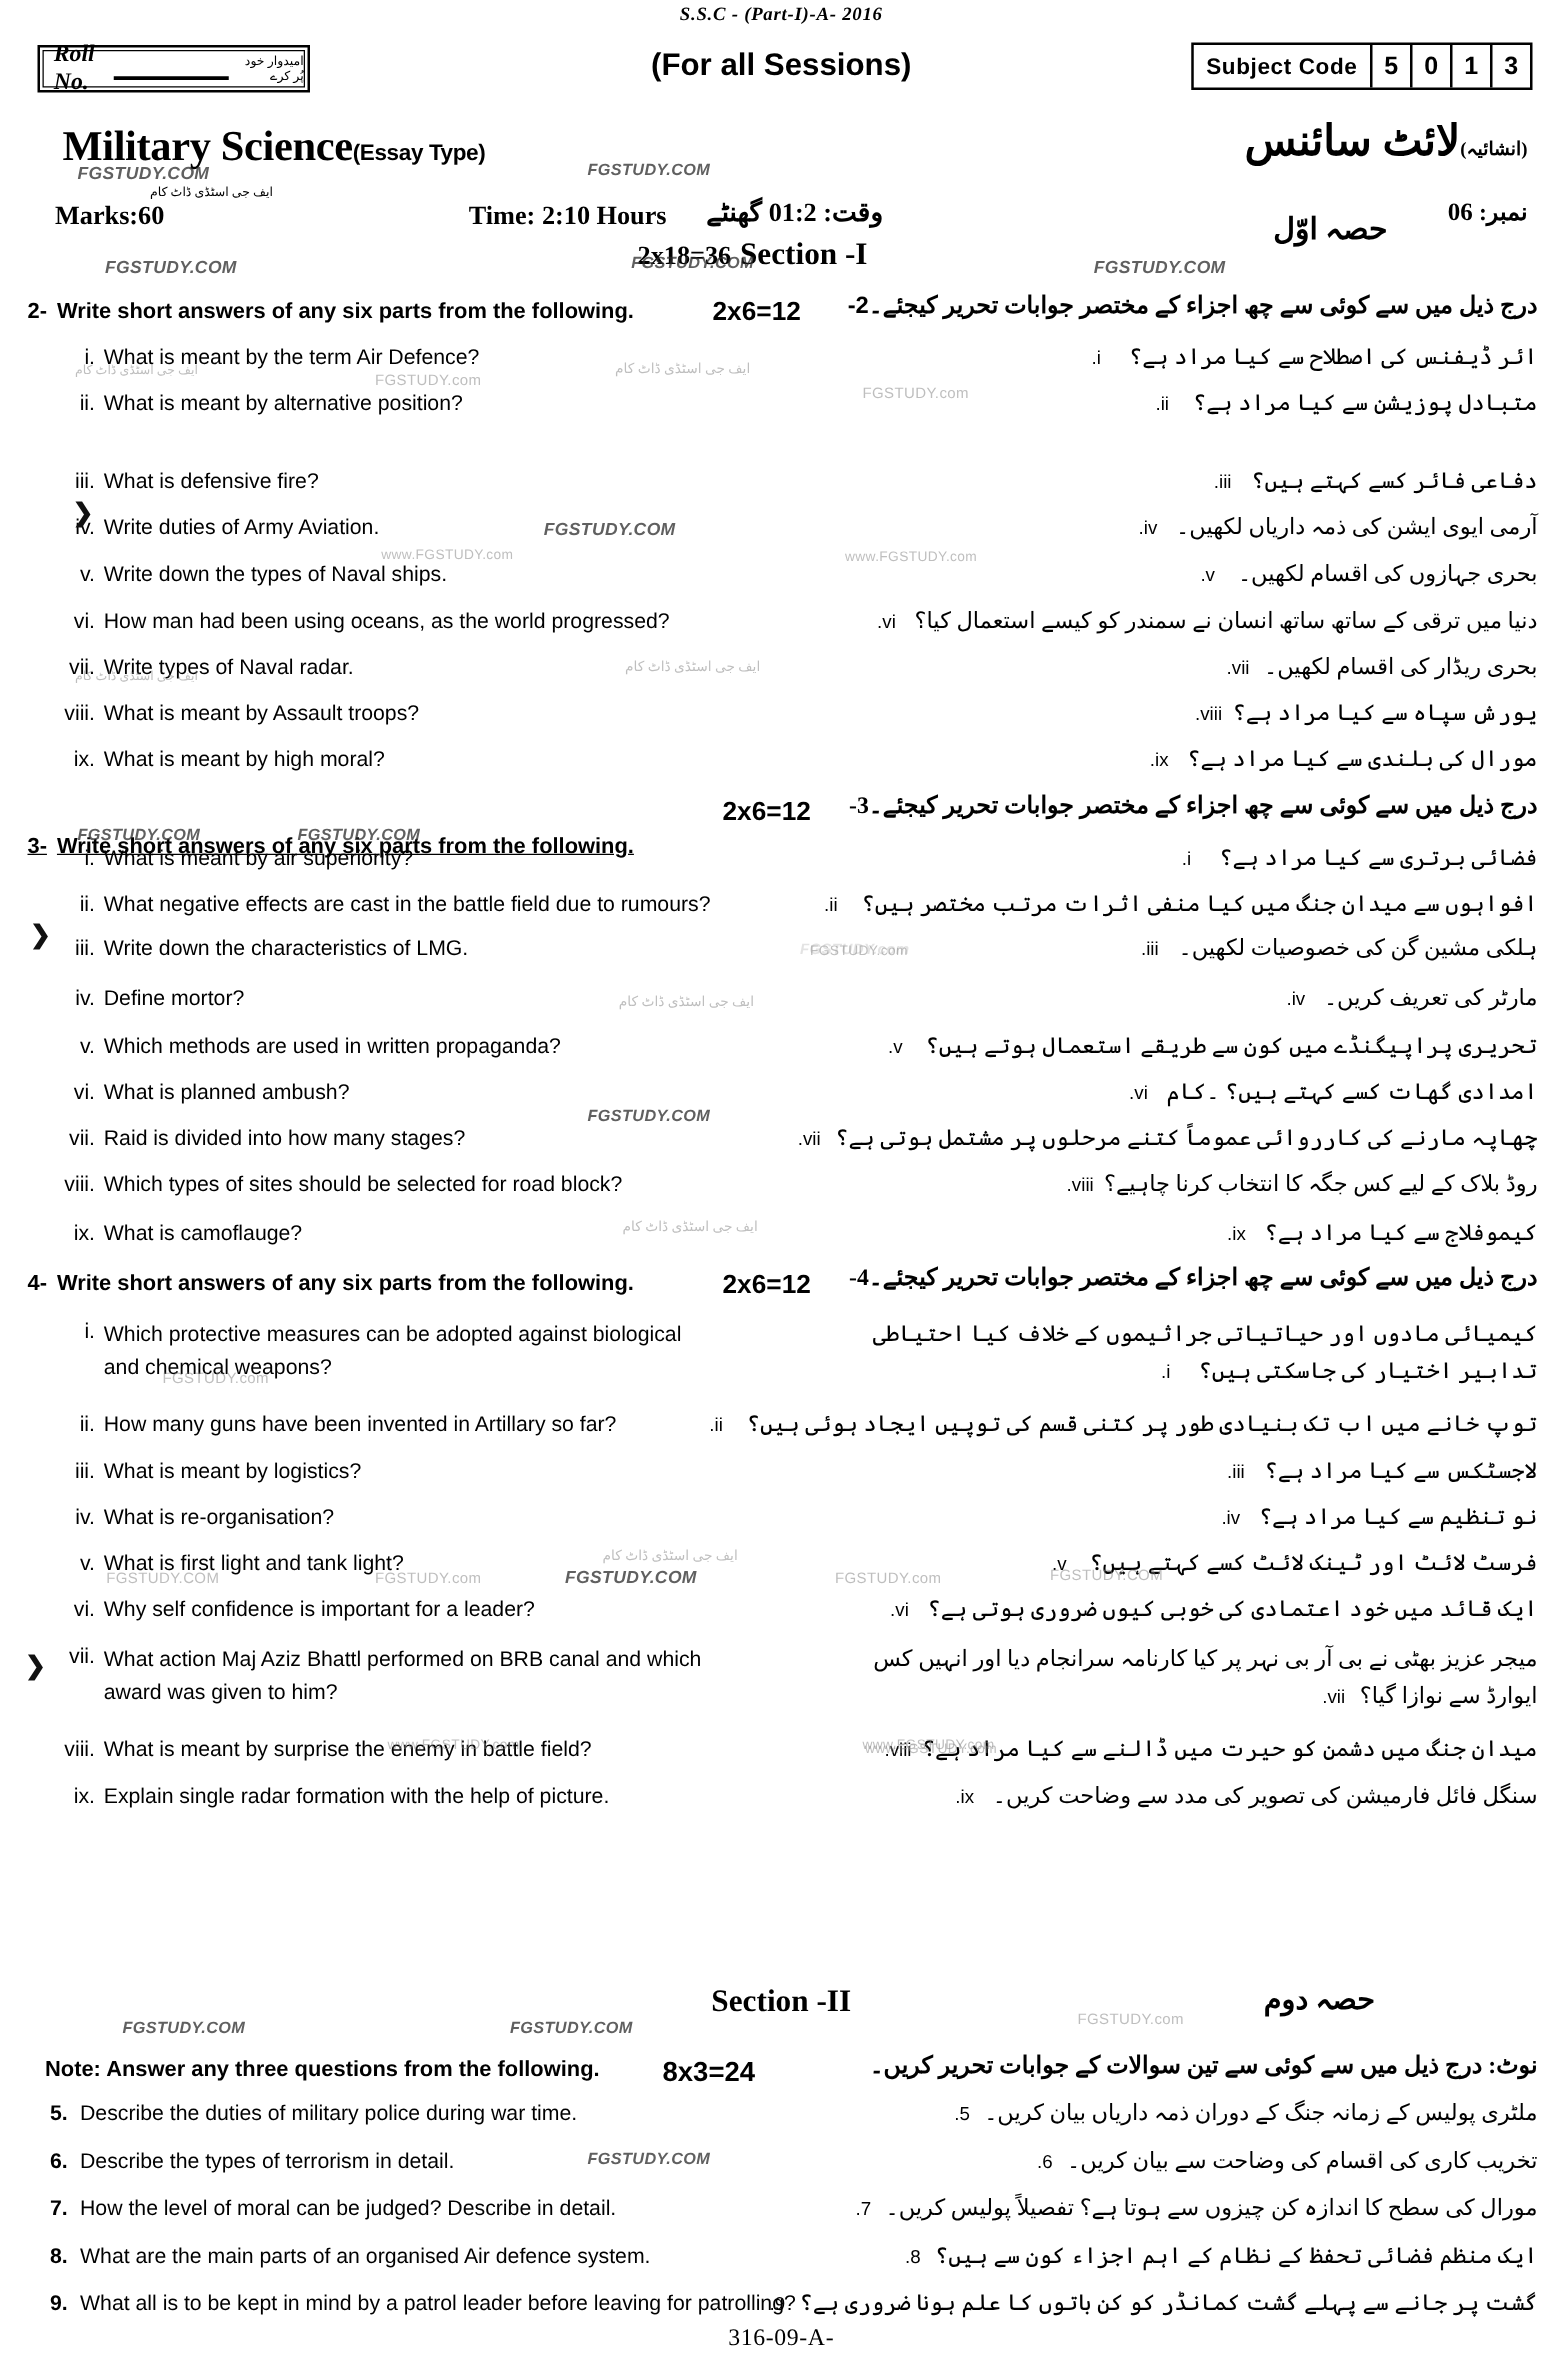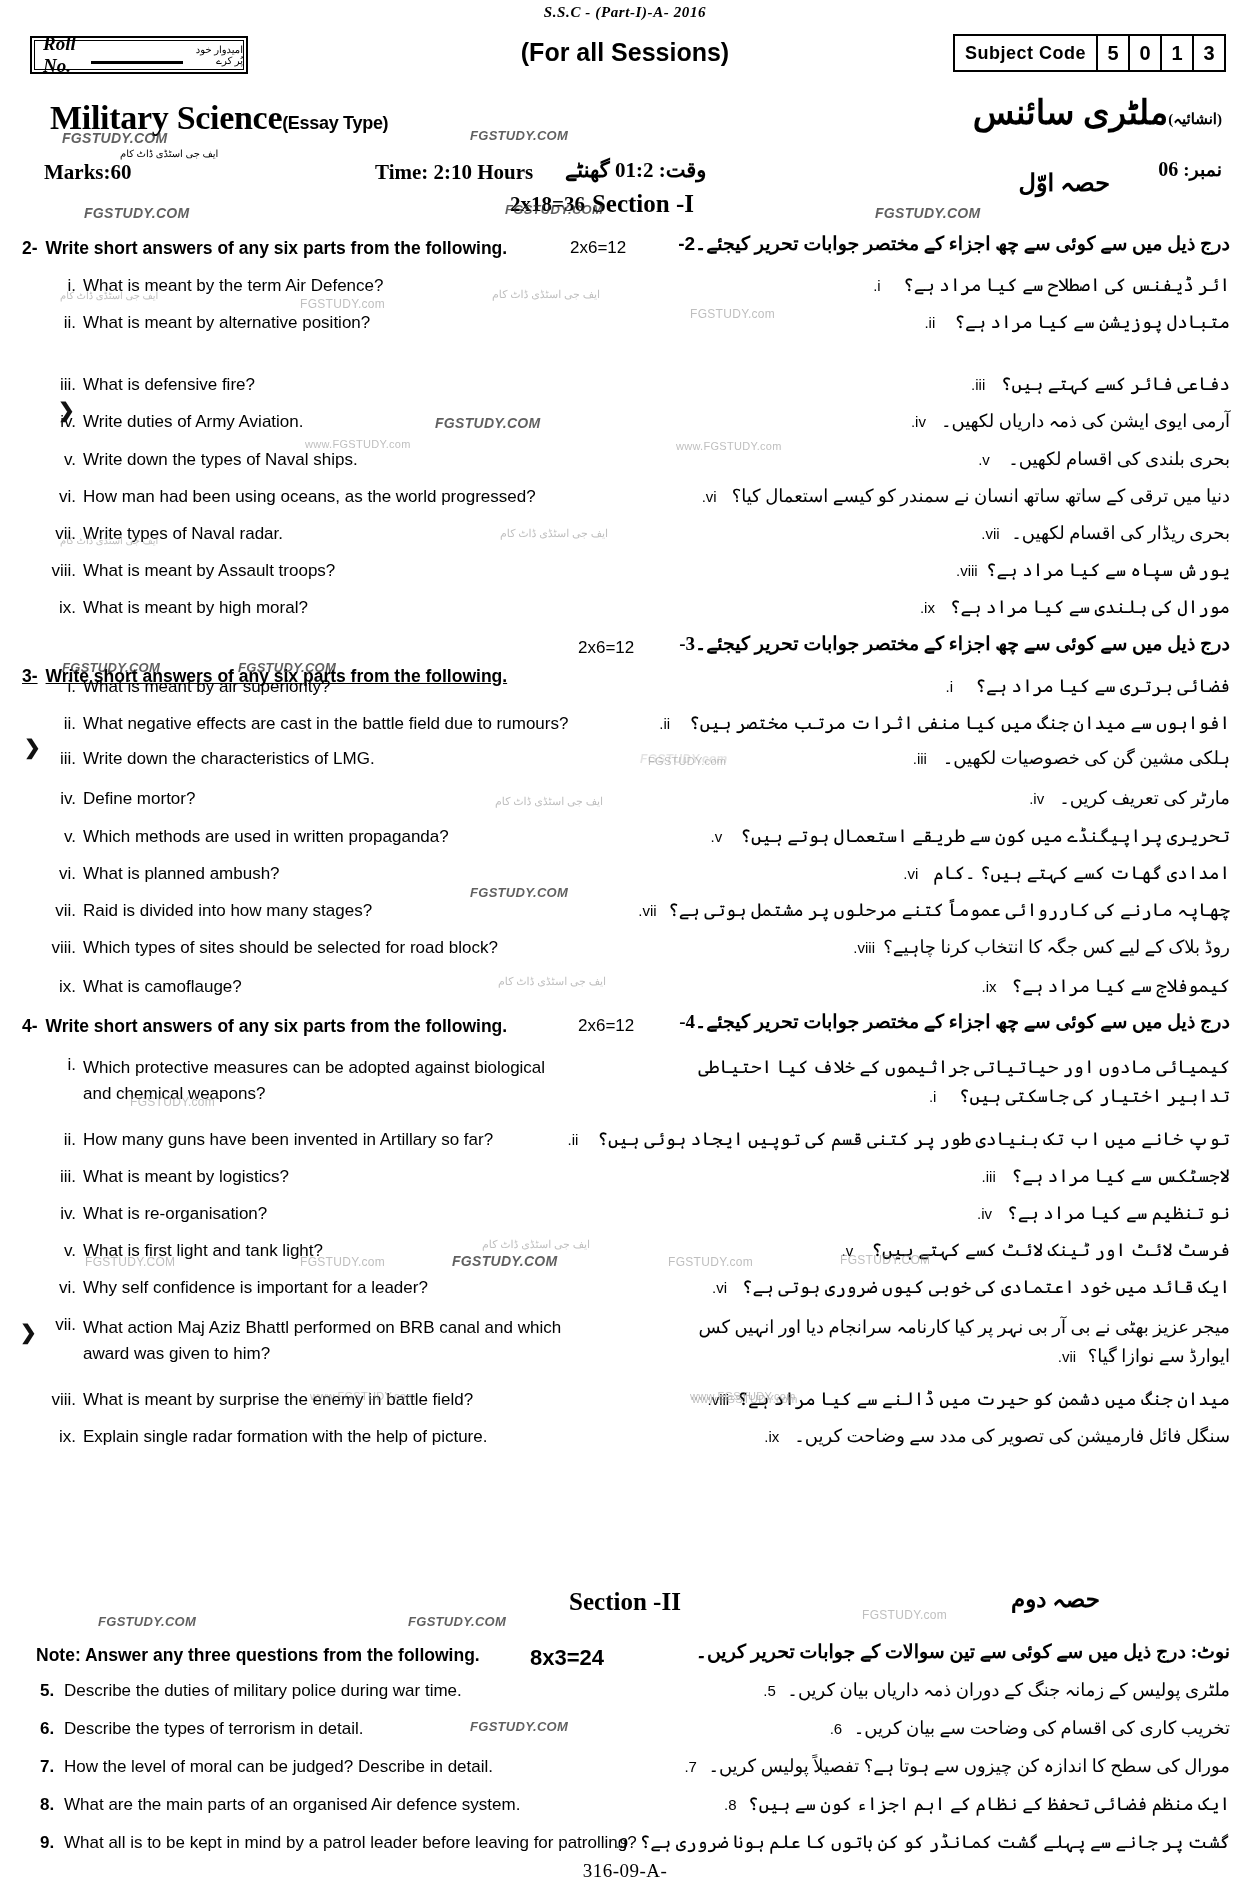--- a/index.html
+++ b/index.html
@@ -204,22 +204,22 @@
   
   .qhead {
     position: absolute;
     font-weight: bold;
     font-size: 17.5px;
     white-space: nowrap;
   }
   .qhead .num { margin-right: 8px; }
   .qmarks {
     position: absolute;
-    font-weight: normal;
-    font-size: 17px;
+    font-weight: bold;
+    font-size: 21px;
     white-space: nowrap;
   }
   .qhead-ur {
     position: absolute;
     right: 20px;
     font-family: "Liberation Serif", serif;
     font-size: 19px;
     font-weight: bold;
     direction: rtl;
     white-space: nowrap;
@@ -368,21 +368,21 @@
   <span class="sc-digit">0</span>
   <span class="sc-digit">1</span>
   <span class="sc-digit">3</span>
 </div>
 
 <div id="subject-title">
   <span>Military Science</span><span class="paren">(Essay Type)</span>
 </div>
 
 <div id="subject-title-urdu" class="ur">
-  <span class="small">(انشائیہ)</span><span>ملٹری سائنس</span>
+  <span class="small">(انشائیہ)</span><span>لائٹ سائنس</span>
 </div>
 
 <div id="marks-en">Marks:60</div>
 <div id="marks-urdu-note" class="ur">ایف جی اسٹڈی ڈاٹ کام</div>
 <div id="time-en">Time: 2:10 Hours</div>
 <div id="time-urdu" class="ur">وقت: 2:10 گھنٹے</div>
 <div id="marks-urdu" class="ur">
   <span class="lbl">نمبر:</span>
   <span>60</span>
 </div>
@@ -405,21 +405,21 @@
 <div class="part" style="left:42px; top:313px;"><span class="rn">ii.</span><span>What is meant by alternative position?</span></div>
 <div class="part-ur" style="top:311px;"><span>متبادل پوزیشن سے کیا مراد ہے؟</span><span class="rn">ii.</span></div>
 
 <div class="part" style="left:42px; top:375px;"><span class="rn">iii.</span><span>What is defensive fire?</span></div>
 <div class="part-ur" style="top:373px;"><span>دفاعی فائر کسے کہتے ہیں؟</span><span class="rn">iii.</span></div>
 
 <div class="part" style="left:42px; top:412px;"><span class="rn">iv.</span><span>Write duties of Army Aviation.</span></div>
 <div class="part-ur" style="top:410px;"><span>آرمی ایوی ایشن کی ذمہ داریاں لکھیں۔</span><span class="rn">iv.</span></div>
 
 <div class="part" style="left:42px; top:450px;"><span class="rn">v.</span><span>Write down the types of Naval ships.</span></div>
-<div class="part-ur" style="top:448px;"><span>بحری بلندی کی اقسام لکھیں۔</span><span class="rn">v.</span></div>
+<div class="part-ur" style="top:448px;"><span>بحری جہازوں کی اقسام لکھیں۔</span><span class="rn">v.</span></div>
 
 <div class="part" style="left:42px; top:487px;"><span class="rn">vi.</span><span>How man had been using oceans, as the world progressed?</span></div>
 <div class="part-ur" style="top:485px;"><span>دنیا میں ترقی کے ساتھ ساتھ انسان نے سمندر کو کیسے استعمال کیا؟</span><span class="rn">vi.</span></div>
 
 <div class="part" style="left:42px; top:524px;"><span class="rn">vii.</span><span>Write types of Naval radar.</span></div>
 <div class="part-ur" style="top:522px;"><span>بحری ریڈار کی اقسام لکھیں۔</span><span class="rn">vii.</span></div>
 
 <div class="part" style="left:42px; top:561px;"><span class="rn">viii.</span><span>What is meant by Assault troops?</span></div>
 <div class="part-ur" style="top:559px;"><span>یورش سپاہ سے کیا مراد ہے؟</span><span class="rn">viii.</span></div>
 

